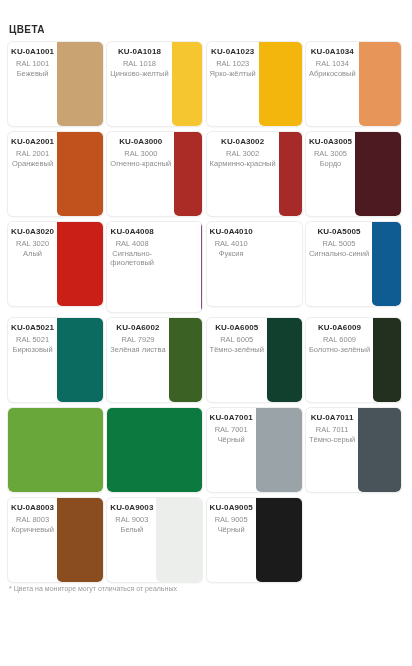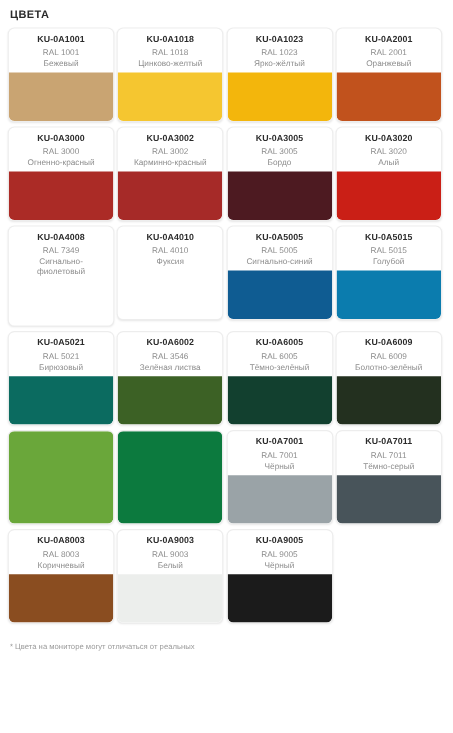--- a/index.html
+++ b/index.html
@@ -10,21 +10,21 @@
     background: #ffffff;
     font-family: "Liberation Sans", sans-serif;
     overflow: hidden;
   }
 
   .page {
     width: 412px;
     height: 602px;
     position: relative;
     background: #ffffff;
-    padding: 0 8px;
+    padding: 16px 8px;
   }
 
   .page-title {
     font-size: 10px;
     font-weight: bold;
     color: #2b2b2b;
     letter-spacing: 0.4px;
     padding: 8px 0 7px 1px;
     line-height: 11px;
   }
@@ -36,21 +36,21 @@
     row-gap: 6px;
   }
 
   .card {
     width: 95px;
     background: #ffffff;
     border-radius: 5px;
     box-shadow: 0 0 0 1px #ededed, 0 1px 2px rgba(0,0,0,0.10);
     overflow: hidden;
     display: flex;
-    flex-direction: column;
+    flex-direction: row;
     height: 84px;
   }
 
   .card.tall { height: 90px; gap: 44px; }
 
   .card-info {
     padding: 5px 3px 4px 3px;
     text-align: center;
     flex: 0 0 auto;
   }
@@ -119,20 +119,28 @@
       <div class="card">
         <div class="card-info">
           <div class="card-code">KU-0A1023</div>
           <div class="card-ral">RAL 1023</div>
           <div class="card-name">Ярко-жёлтый</div>
         </div>
         <div class="card-swatch" style="background: rgb(243, 182, 12);"></div>
       </div>
       <div class="card">
         <div class="card-info">
+          <div class="card-code">KU-0A1034</div>
+          <div class="card-ral">RAL 1034</div>
+          <div class="card-name">Абрикосовый</div>
+        </div>
+        <div class="card-swatch" style="background: rgb(232, 149, 90);"></div>
+      </div>
+      <div class="card">
+        <div class="card-info">
           <div class="card-code">KU-0A2001</div>
           <div class="card-ral">RAL 2001</div>
           <div class="card-name">Оранжевый</div>
         </div>
         <div class="card-swatch" style="background: rgb(193, 82, 29);"></div>
       </div>
       <div class="card">
         <div class="card-info">
           <div class="card-code">KU-0A3000</div>
           <div class="card-ral">RAL 3000</div>
@@ -160,21 +168,21 @@
         <div class="card-info">
           <div class="card-code">KU-0A3020</div>
           <div class="card-ral">RAL 3020</div>
           <div class="card-name">Алый</div>
         </div>
         <div class="card-swatch" style="background: rgb(202, 31, 22);"></div>
       </div>
       <div class="card tall">
         <div class="card-info">
           <div class="card-code">KU-0A4008</div>
-          <div class="card-ral">RAL 7349</div>
+          <div class="card-ral">RAL 4008</div>
           <div class="card-name">Сигнально-</div>
           <div class="card-name">фиолетовый</div>
         </div>
         <div class="card-swatch" style="background: rgb(142, 74, 134);"></div>
       </div>
       <div class="card">
         <div class="card-info">
           <div class="card-code">KU-0A4010</div>
           <div class="card-ral">RAL 4010</div>
           <div class="card-name">Фуксия</div>
@@ -184,38 +192,30 @@
       <div class="card">
         <div class="card-info">
           <div class="card-code">KU-0A5005</div>
           <div class="card-ral">RAL 5005</div>
           <div class="card-name">Сигнально-синий</div>
         </div>
         <div class="card-swatch" style="background: rgb(15, 92, 146);"></div>
       </div>
       <div class="card">
         <div class="card-info">
-          <div class="card-code">KU-0A5015</div>
-          <div class="card-ral">RAL 5015</div>
-          <div class="card-name">Голубой</div>
-        </div>
-        <div class="card-swatch" style="background: rgb(11, 124, 174);"></div>
-      </div>
-      <div class="card">
-        <div class="card-info">
           <div class="card-code">KU-0A5021</div>
           <div class="card-ral">RAL 5021</div>
           <div class="card-name">Бирюзовый</div>
         </div>
         <div class="card-swatch" style="background: rgb(11, 107, 96);"></div>
       </div>
       <div class="card">
         <div class="card-info">
           <div class="card-code">KU-0A6002</div>
-          <div class="card-ral">RAL 3546</div>
+          <div class="card-ral">RAL 7929</div>
           <div class="card-name">Зелёная листва</div>
         </div>
         <div class="card-swatch" style="background: rgb(60, 97, 37);"></div>
       </div>
       <div class="card">
         <div class="card-info">
           <div class="card-code">KU-0A6005</div>
           <div class="card-ral">RAL 6005</div>
           <div class="card-name">Тёмно-зелёный</div>
         </div>

